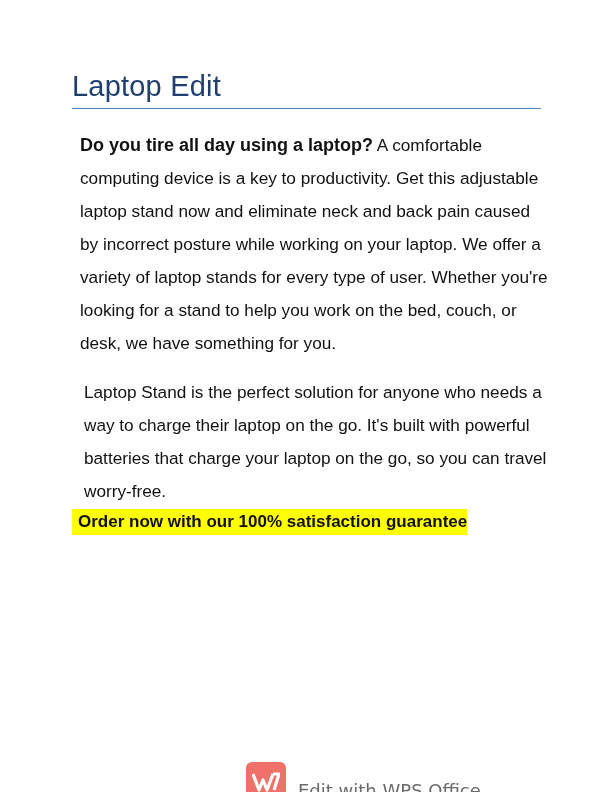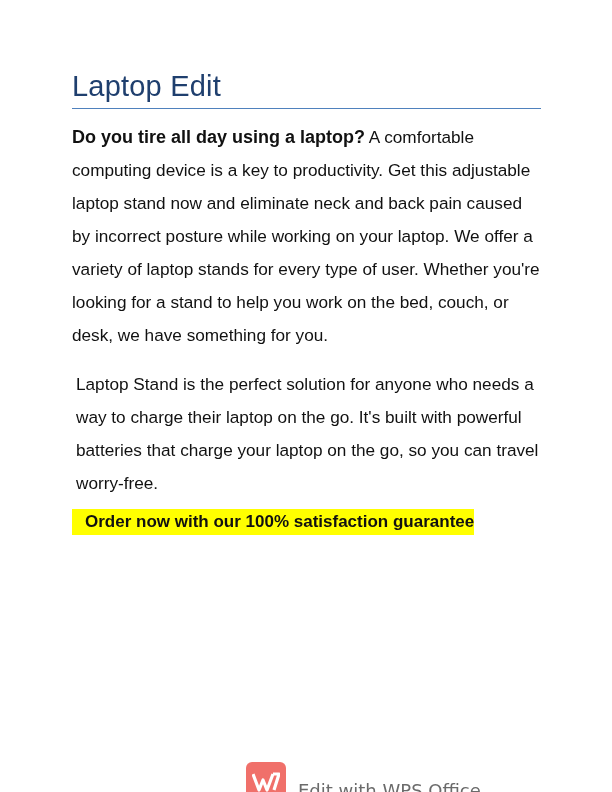--- a/index.html
+++ b/index.html
@@ -3,38 +3,38 @@
 <meta charset="utf-8">
 <style>
   html, body { margin:0; padding:0; background:#ffffff; }
   body { width:612px; height:792px; position:relative; overflow:hidden; font-family:"Liberation Sans", sans-serif; color:#111; }
   .title { position:absolute; left:72px; top:70px; font-size:29px; color:#1f3f6e; font-family:"Liberation Sans", sans-serif; letter-spacing:0.2px; }
   .rule { position:absolute; left:72px; top:108px; width:469px; height:1px; background:#4f81bd; }
   .para { position:absolute; left:72px; width:472px; font-size:17.2px; line-height:33px; color:#111; }
   .p1 { top:121px; }
   .p2 { top:364px; }
   .lead { font-weight:bold; font-size:18px; }
-  .cta { position:absolute; left:72px; top:509px; font-size:17px; font-weight:bold; background:#ffff00; padding:1px 0 2px 13px; line-height:23px; }
+  .cta { position:absolute; left:72px; top:509px; font-size:17px; font-weight:bold; background:#ffff00; padding:1px 0 2px 6px; line-height:23px; }
   .wps { position:absolute; left:246px; top:762px; height:30px; display:flex; align-items:flex-start; }
   .wps-logo { width:40px; height:32px; background:#f0706a; border-radius:6px 6px 0 0; position:relative; }
   .wps-logo svg { position:absolute; left:6px; top:10px; }
   .wps-text { margin-left:12px; margin-top:18px; font-size:18px; color:#6b6b6b; font-family:"DejaVu Sans", sans-serif; }
 </style>
 </head>
 <body>
 
 <div>
   <div class="title">Laptop Edit</div>
   <div class="rule"></div>
 
-  <p class="para p1" style="margin:0;">
+  <p class="para p1" style="margin:8px;">
     <span class="lead">Do you tire all day using a laptop?</span><span> A comfortable computing device is a key to productivity. Get this adjustable laptop stand now and eliminate neck and back pain caused by incorrect posture while working on your laptop. We offer a variety of laptop stands for every type of user. Whether you're looking for a stand to help you work on the bed, couch, or desk, we have something for you.</span>
   </p>
 
-  <p class="para p2" style="margin:4px;">Laptop Stand is the perfect solution for anyone who needs a way to charge their laptop on the go. It's built with powerful batteries that charge your laptop on the go, so you can travel worry-free.</p>
+  <p class="para p2" style="margin:12px;">Laptop Stand is the perfect solution for anyone who needs a way to charge their laptop on the go. It's built with powerful batteries that charge your laptop on the go, so you can travel worry-free.</p>
 
   <div class="cta">Order now with our 100% satisfaction guarantee</div>
 </div>
 
 <div class="wps">
   <div class="wps-logo">
     <svg width="28" height="20" viewBox="0 0 28 20">
       <path d="M1 2 L7 18 L11 8 L15 18 L21 2" fill="none" stroke="#fff" stroke-width="3.2" stroke-linejoin="round"></path>
       <path d="M21 2 L27 2 L22 18" fill="none" stroke="#fff" stroke-width="3.2" stroke-linejoin="round"></path>
     </svg>

